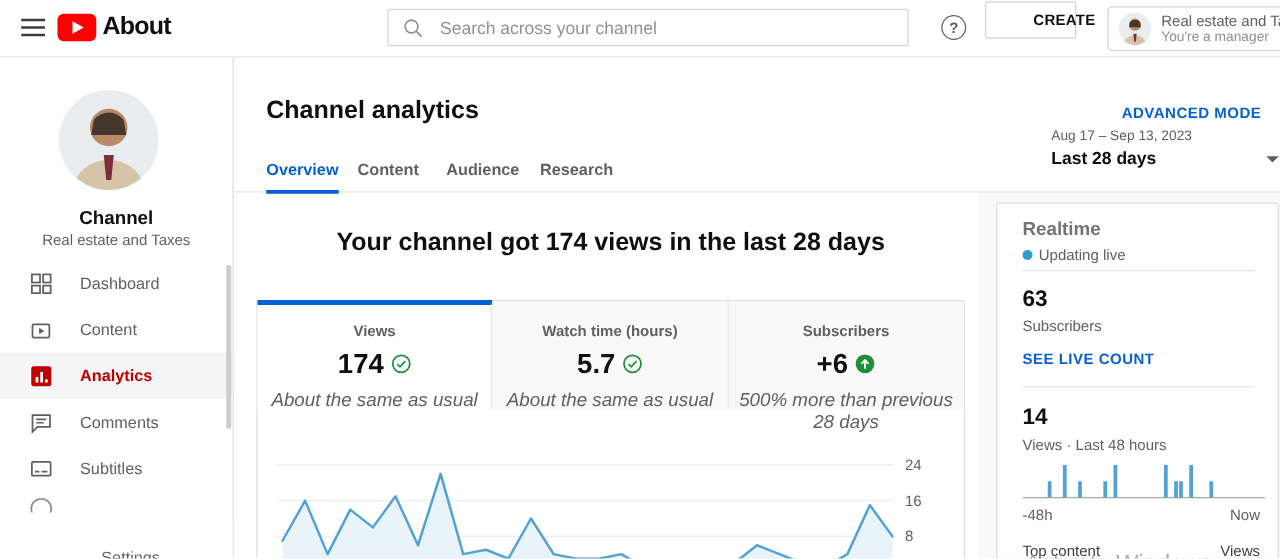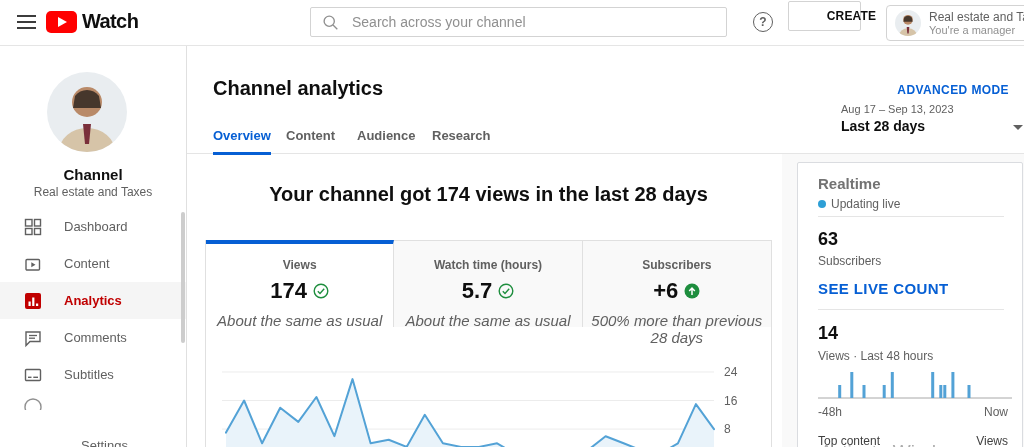--- a/index.html
+++ b/index.html
@@ -64,21 +64,21 @@
   .line-chart{position:absolute;left:0px;top:100px;width:567px;height:117px;overflow:visible;}
 
   
   .rt-card{position:absolute;left:610px;top:107px;width:226px;height:320px;background:#fff;border:1px solid #dadce0;border-radius:2px;box-sizing:border-box;}
   .rt-title{position:absolute;left:20px;top:12px;font-size:15px;font-weight:bold;color:#737373;}
   .rt-status{position:absolute;left:20px;top:34px;display:flex;align-items:center;gap:5px;font-size:12px;color:#606060;}
   .live-dot{width:8px;height:8px;border-radius:50%;background:#2e9fd6;}
   .rt-div1{position:absolute;left:20px;top:53px;width:186px;height:1px;background:#e5e5e5;}
   .rt-subs-val{position:absolute;left:20px;top:66px;font-size:18px;font-weight:bold;color:#0f0f0f;}
   .rt-subs-lab{position:absolute;left:20px;top:91px;font-size:12px;color:#606060;}
-  .rt-link{position:absolute;left:20px;top:117px;font-size:15px;font-weight:bold;color:#065fd4;letter-spacing:0.4px;cursor:pointer;}
+  .rt-link{position:absolute;left:20px;top:117px;font-size:12px;font-weight:bold;color:#065fd4;letter-spacing:0.4px;cursor:pointer;}
   .rt-div2{position:absolute;left:20px;top:146px;width:186px;height:1px;background:#e5e5e5;}
   .rt-views-val{position:absolute;left:20px;top:160px;font-size:18px;font-weight:bold;color:#0f0f0f;}
   .rt-views-lab{position:absolute;left:20px;top:186px;font-size:12px;color:#606060;}
   .rt-bars{position:absolute;left:20px;top:204px;width:194px;height:34px;}
   .rt-axis{position:absolute;left:20px;top:242px;width:190px;display:flex;justify-content:space-between;font-size:12px;color:#606060;}
   .rt-top-row{position:absolute;left:20px;top:271px;width:190px;display:flex;justify-content:space-between;font-size:12px;color:#3f3f3f;gap:16px;}
 
   .watermark{position:absolute;left:633px;top:386px;font-size:19px;color:#9e9e9e;opacity:0.85;white-space:nowrap;z-index:60;}
 </style>
 </head>
@@ -87,21 +87,21 @@
 <div id="app">
 
   <div class="topbar">
     <div class="hamburger">
         <span></span>
         <span></span>
         <span></span>
       </div>
     <div class="logo">
       <div class="logo-mark"></div>
-      <div class="logo-text">Watch</div>
+      <div class="logo-text">About</div>
     </div>
     <div class="search">
       <svg width="17" height="17" viewBox="0 0 20 20">
         <circle cx="8.5" cy="8.5" r="6" fill="none" stroke="#909090" stroke-width="1.6"></circle>
         <line x1="13" y1="13" x2="18" y2="18" stroke="#909090" stroke-width="1.6"></line>
       </svg>
       <input type="text" value="" placeholder="Search across your channel" style="">
     </div>
     <div class="help">?</div>
     <div class="create-btn">

